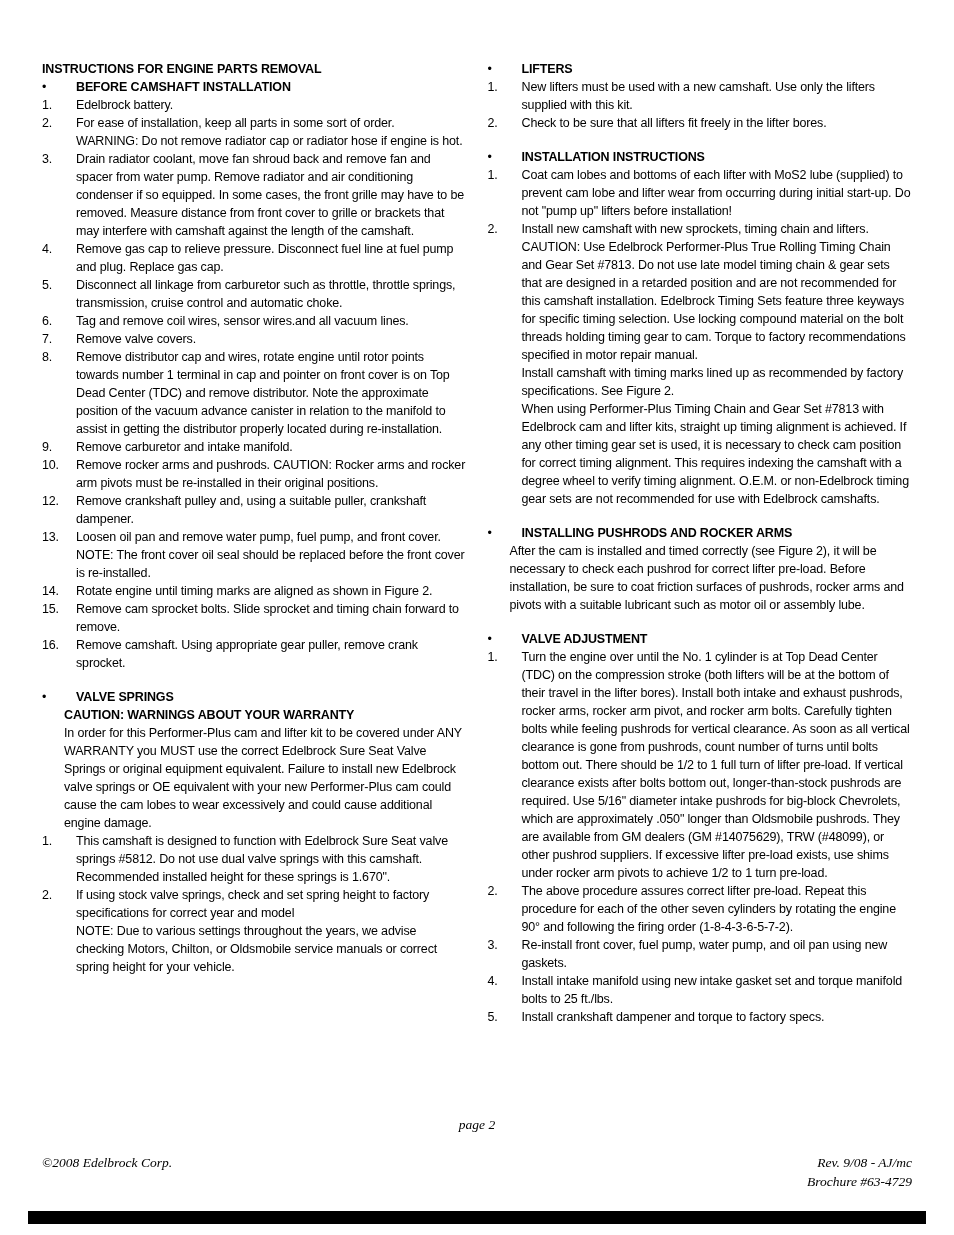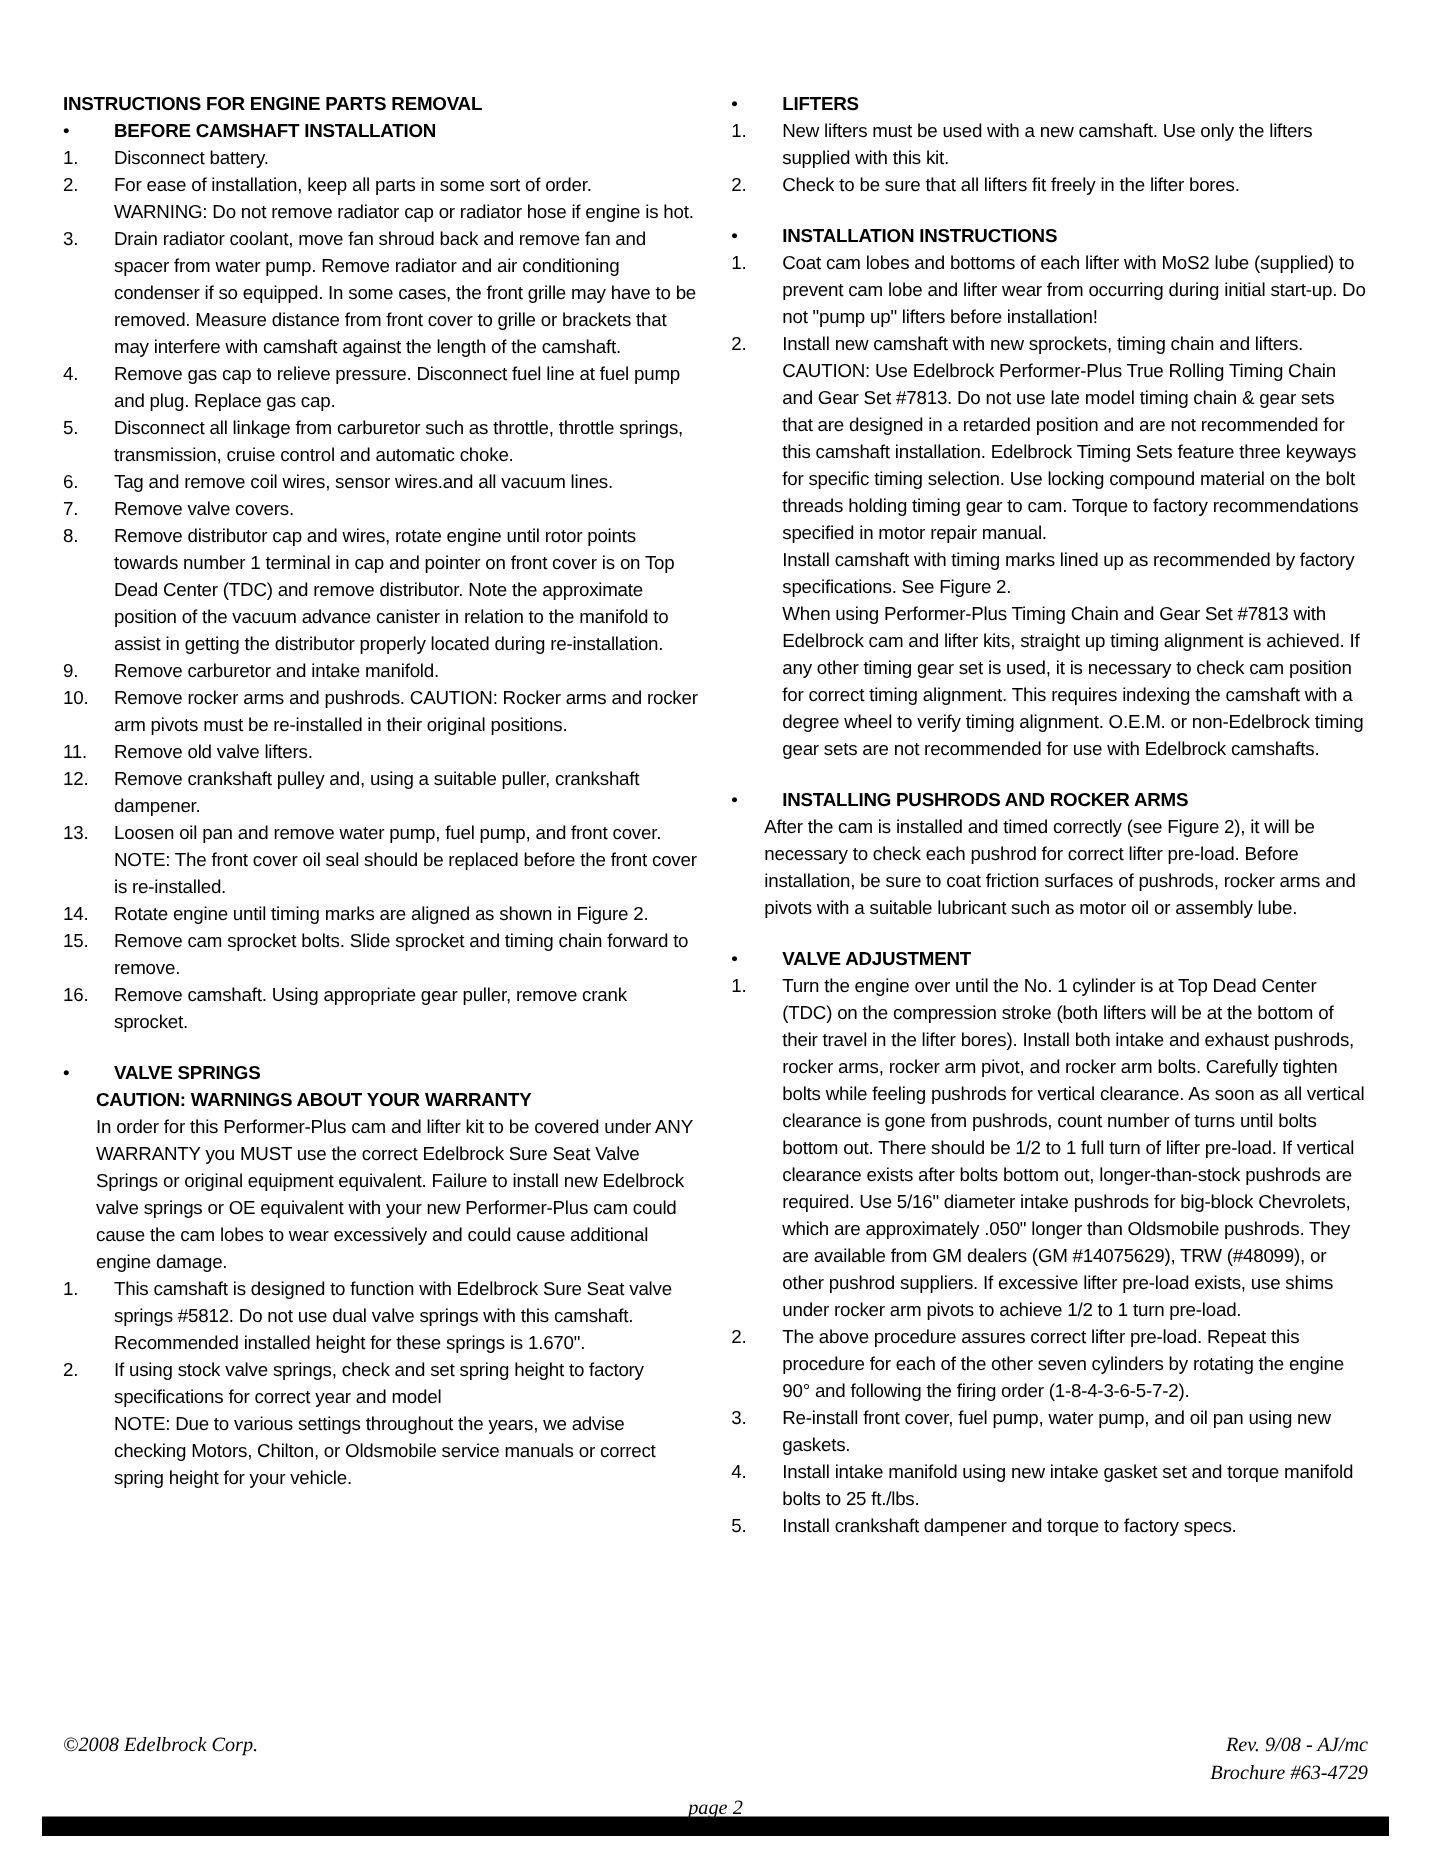--- a/index.html
+++ b/index.html
@@ -20,39 +20,39 @@
   .num { flex:0 0 22px; }
   .txt { flex:1 1 auto; min-width:0;padding-left:12px; }
   .sub, .para { margin-left:22px; }
   .list + .section, .para + .section, .list + .list, .list + .para { margin-top:16px; }
   .footer-text {
     position:absolute;
     font-family:"Liberation Serif","DejaVu Serif",serif;
     font-style:italic; font-size:13.5px; letter-spacing:0; line-height:19px;
   }
   .f-copy  { left:42px;  top:1153px; }
-  .f-page  { left:0; width:954px; text-align:center; top:1195px; }
+  .f-page  { left:0; width:954px; text-align:center; top:1115px; }
   .f-rev   { right:42px; top:1153px; text-align:right; }
   .f-broch { right:42px; top:1172px; text-align:right; }
   .bar { position:absolute; left:28px; right:28px; bottom:11px; height:13px; background:#000; }
 </style>
 </head>
 <body>
 
 <div class="columns">
   <div class="col">
       <div class="title block">INSTRUCTIONS FOR ENGINE PARTS REMOVAL</div>
       <div class="section block">
         <span class="num">•</span>
         <span class="txt">BEFORE CAMSHAFT INSTALLATION</span>
       </div>
       <div class="list block">
         <div class="item">
           <span class="num">1.</span>
-          <span class="txt"><span>Disconnect battery.</span></span>
+          <span class="txt"><span>Edelbrock battery.</span></span>
         </div>
         <div class="item">
           <span class="num">2.</span>
           <span class="txt"><span>For ease of installation, keep all parts in some sort of order.</span><br><span class="b">WARNING:</span><span> Do not remove radiator cap or radiator hose if engine is hot.</span></span>
         </div>
         <div class="item">
           <span class="num">3.</span>
           <span class="txt"><span>Drain radiator coolant, move fan shroud back and remove fan and spacer from water pump. Remove radiator and air conditioning condenser if so equipped. In some cases, the front grille may have to be removed. Measure distance from front cover to grille or brackets that may interfere with camshaft against the length of the camshaft.</span></span>
         </div>
         <div class="item">
@@ -75,24 +75,20 @@
           <span class="num">8.</span>
           <span class="txt"><span>Remove distributor cap and wires, rotate engine until rotor points towards number 1 terminal in cap and pointer on front cover is on Top Dead Center (TDC) and remove distributor. Note the approximate position of the vacuum advance canister in relation to the manifold to assist in getting the distributor properly located during re-installation.</span></span>
         </div>
         <div class="item">
           <span class="num">9.</span>
           <span class="txt"><span>Remove carburetor and intake manifold.</span></span>
         </div>
         <div class="item">
           <span class="num">10.</span>
           <span class="txt"><span>Remove rocker arms and pushrods. </span><span class="b">CAUTION:</span><span> Rocker arms and rocker arm pivots must be re-installed in their original positions.</span></span>
-        </div>
-        <div class="item">
-          <span class="num">11.</span>
-          <span class="txt"><span>Remove old valve lifters.</span></span>
         </div>
         <div class="item">
           <span class="num">12.</span>
           <span class="txt"><span>Remove crankshaft pulley and, using a suitable puller, crankshaft dampener.</span></span>
         </div>
         <div class="item">
           <span class="num">13.</span>
           <span class="txt"><span>Loosen oil pan and remove water pump, fuel pump, and front cover.</span><br><span class="b">NOTE:</span><span> The front cover oil seal should be replaced before the front cover is re-installed.</span></span>
         </div>
         <div class="item">

